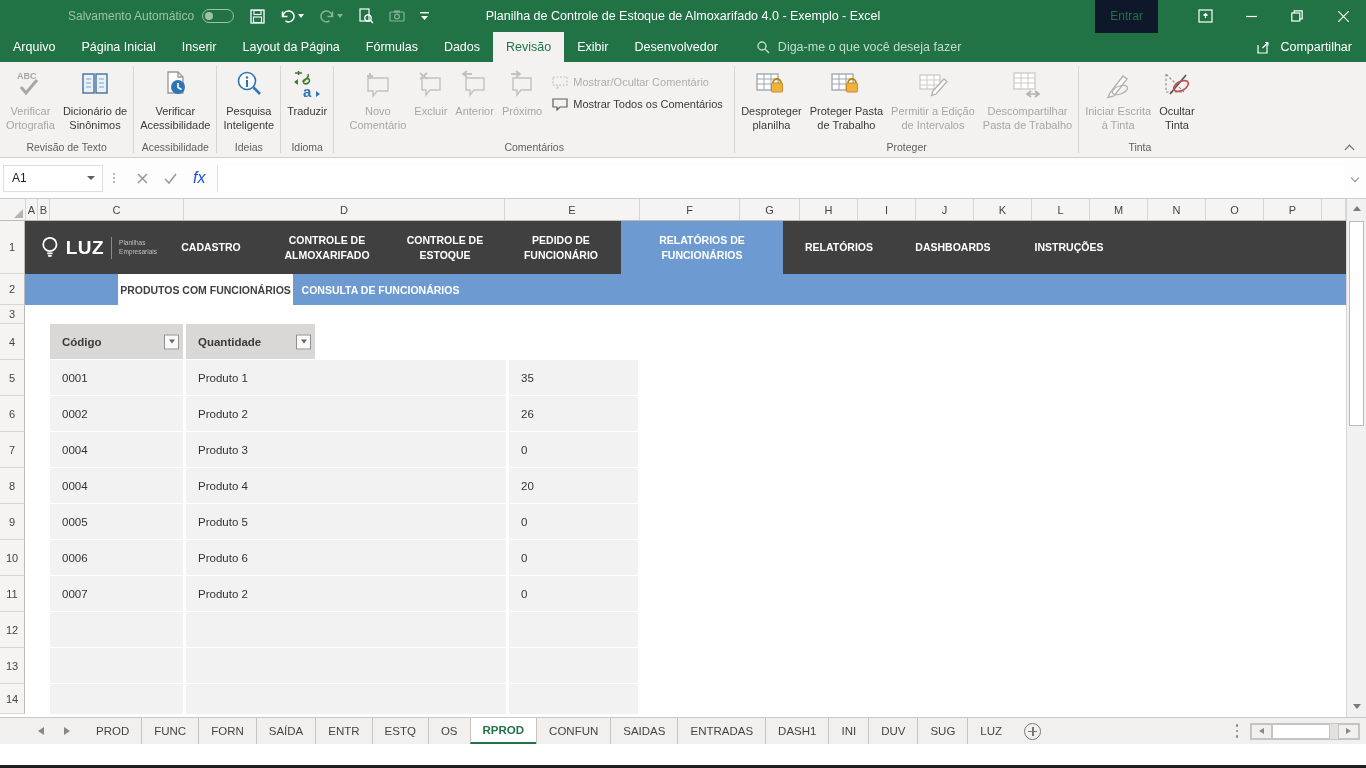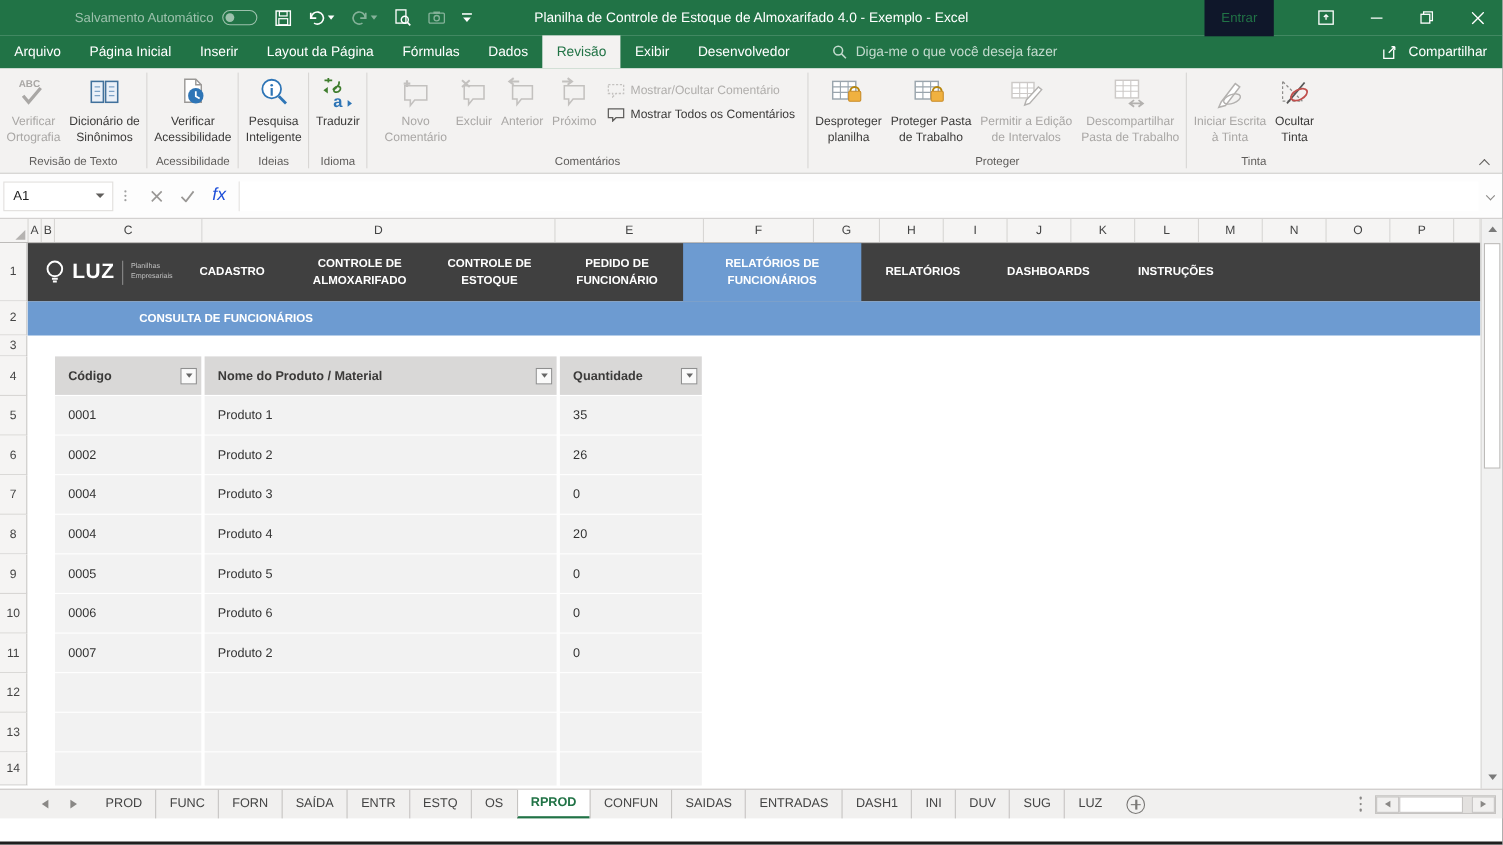--- a/index.html
+++ b/index.html
@@ -554,31 +554,28 @@
         <div class="navitem" style="width:112px">CONTROLE DE ESTOQUE</div>
         <div class="navitem" style="width:120px">PEDIDO DE FUNCIONÁRIO</div>
         <div class="navitem active" style="width:162px">RELATÓRIOS DE FUNCIONÁRIOS</div>
         <div class="navitem" style="width:112px">RELATÓRIOS</div>
         <div class="navitem" style="width:116px">DASHBOARDS</div>
         <div class="navitem" style="width:116px">INSTRUÇÕES</div>
       </div>
 
       <div class="bluebar">
         <div class="subspacer"></div>
+        <div class="subtab active">PRODUTOS COM FUNCIONÁRIOS</div>
         <div class="subtab">CONSULTA DE FUNCIONÁRIOS</div>
       </div>
 
       <div class="apptable">
         <div class="trow">
           <div class="tc th c1">
               <span>Código</span>
-              <span class="filter"></span>
-            </div>
-          <div class="tc th c2">
-              <span>Nome do Produto / Material</span>
               <span class="filter"></span>
             </div>
           <div class="tc th c3">
               <span>Quantidade</span>
               <span class="filter"></span>
             </div>
         </div>
         <div class="trow">
           <div class="tc c1">0001</div>
           <div class="tc c2">Produto 1</div>

